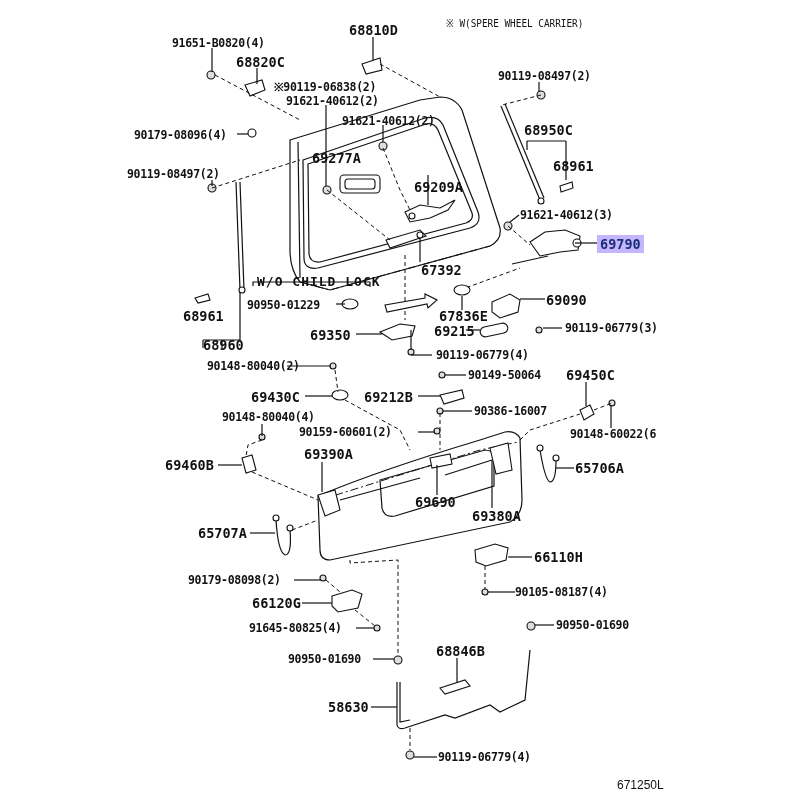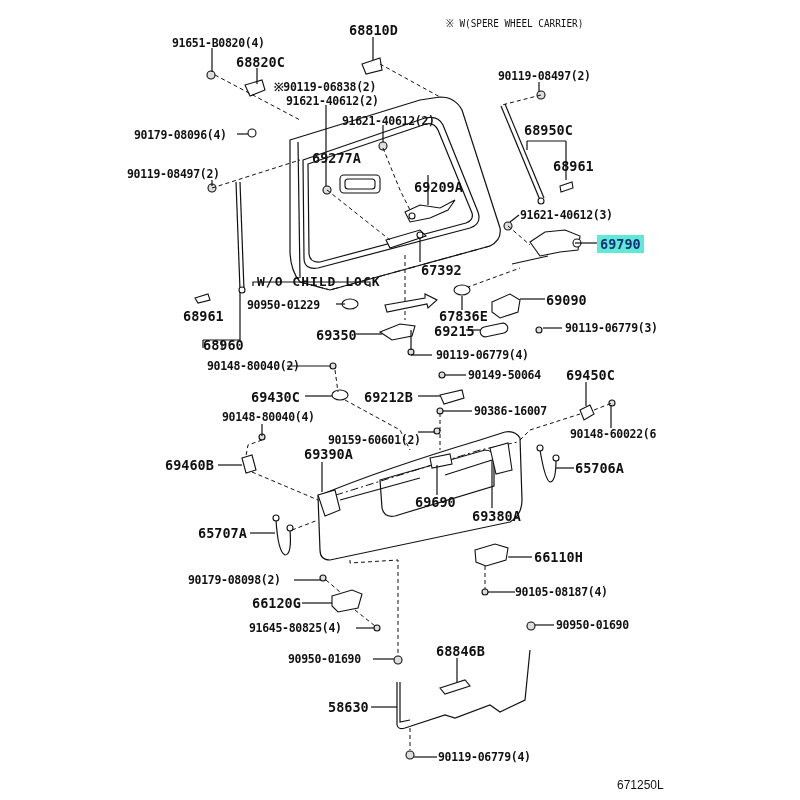--- a/index.html
+++ b/index.html
@@ -5,21 +5,21 @@
   html, body { margin: 0; padding: 0; background: #ffffff; }
   #stage { position: relative; width: 800px; height: 800px; overflow: hidden; background: #fff; }
   svg#art { position: absolute; left: 0; top: 0; width: 800px; height: 800px; }
   .lbl {
     position: absolute; white-space: nowrap;
     font-family: "DejaVu Sans Mono", "Liberation Mono", monospace;
     font-weight: bold; font-size: 11.5px; color: #111; line-height: 14px;
     letter-spacing: -0.3px;
   }
   .lbl.big { font-size: 13.5px; letter-spacing: 0px; line-height: 16px; }
-  .lbl.hl { background: #5eead4; color: #1a2f7a; padding: 1px 3px; }
+  .lbl.hl { background: #c4b5fd; color: #1a2f7a; padding: 1px 3px; }
   .note { position: absolute; font-family: "DejaVu Sans Mono", monospace; font-size: 11px; color: #111; white-space: nowrap; transform: scaleX(0.85); transform-origin: left top; }
   .sub { position: absolute; font-family: "DejaVu Sans Mono", monospace; font-size: 13px; font-weight: bold; color: #111; letter-spacing: 1px; white-space: nowrap; }
   .code { position: absolute; font-family: "Liberation Sans", sans-serif; font-size: 12px; color: #111; white-space: nowrap; }
   svg .ln { stroke: #111; stroke-width: 1.2; fill: none; }
   svg .ds { stroke: #111; stroke-width: 1; fill: none; stroke-dasharray: 4 3; }
   svg .dd { stroke: #111; stroke-width: 1; fill: none; stroke-dasharray: 8 3 2 3; }
   svg .pt { stroke: #111; stroke-width: 1.1; fill: #fff; }
   svg .pd { stroke: #111; stroke-width: 1.1; fill: #ddd; }
 </style>
 </head>
@@ -244,34 +244,34 @@
   <div class="lbl big" style="left:414px;top:159px;margin-top:20px;">69209A</div>
   <div class="lbl big" style="left:553px;top:158px;">68961</div>
   <div class="lbl" style="left:520px;top:208px;">91621-40612(3)</div>
   <div class="lbl big hl" style="left:597px;top:235px;">69790</div>
   <div class="lbl big" style="left:397px;top:262px;margin-left:24px;">67392</div>
   <div class="sub" style="left:257px;top:274px;">W/O CHILD LOCK</div>
   <div class="lbl" style="left:247px;top:298px;">90950-01229</div>
   <div class="lbl big" style="left:546px;top:292px;">69090</div>
   <div class="lbl big" style="left:183px;top:308px;">68961</div>
   <div class="lbl big" style="left:439px;top:308px;">67836E</div>
-  <div class="lbl big" style="left:310px;top:327px;margin-left:6px;">69350</div>
+  <div class="lbl big" style="left:310px;top:327px;">69350</div>
   <div class="lbl big" style="left:434px;top:323px;">69215</div>
   <div class="lbl" style="left:565px;top:321px;">90119-06779(3)</div>
   <div class="lbl big" style="left:203px;top:337px;">68960</div>
   <div class="lbl" style="left:436px;top:348px;">90119-06779(4)</div>
   <div class="lbl" style="left:207px;top:359px;">90148-80040(2)</div>
   <div class="lbl" style="left:468px;top:368px;">90149-50064</div>
   <div class="lbl big" style="left:566px;top:367px;">69450C</div>
   <div class="lbl big" style="left:251px;top:389px;">69430C</div>
   <div class="lbl big" style="left:364px;top:389px;">69212B</div>
   <div class="lbl" style="left:474px;top:404px;">90386-16007</div>
   <div class="lbl" style="left:222px;top:410px;">90148-80040(4)</div>
   <div class="lbl" style="left:570px;top:427px;">90148-60022(6</div>
-  <div class="lbl" style="left:328px;top:425px;margin-top:8px;">90159-60601(2)</div>
+  <div class="lbl" style="left:299px;top:425px;">90159-60601(2)</div>
   <div class="lbl big" style="left:304px;top:446px;">69390A</div>
   <div class="lbl big" style="left:165px;top:457px;">69460B</div>
   <div class="lbl big" style="left:575px;top:460px;">65706A</div>
   <div class="lbl big" style="left:415px;top:494px;">69690</div>
   <div class="lbl big" style="left:472px;top:508px;">69380A</div>
   <div class="lbl big" style="left:198px;top:525px;">65707A</div>
   <div class="lbl big" style="left:534px;top:549px;">66110H</div>
   <div class="lbl" style="left:188px;top:573px;">90179-08098(2)</div>
   <div class="lbl" style="left:515px;top:585px;">90105-08187(4)</div>
   <div class="lbl big" style="left:252px;top:595px;">66120G</div>

